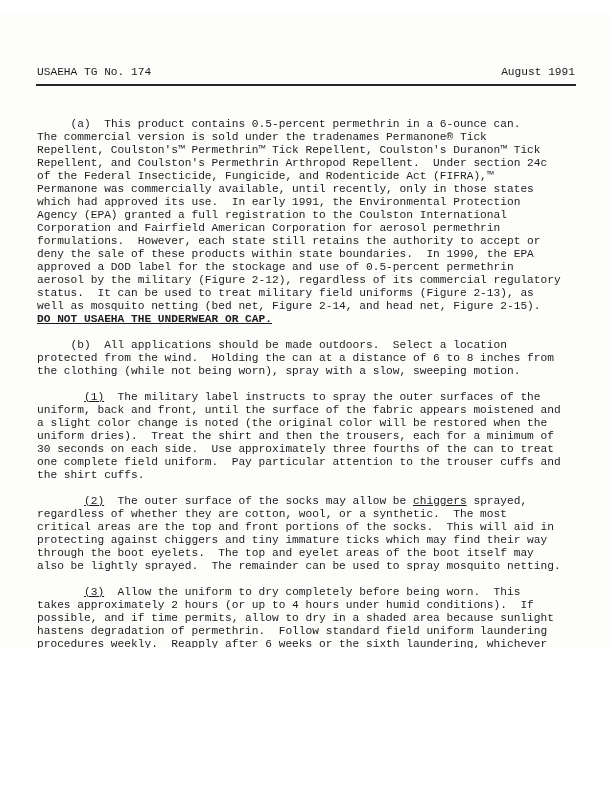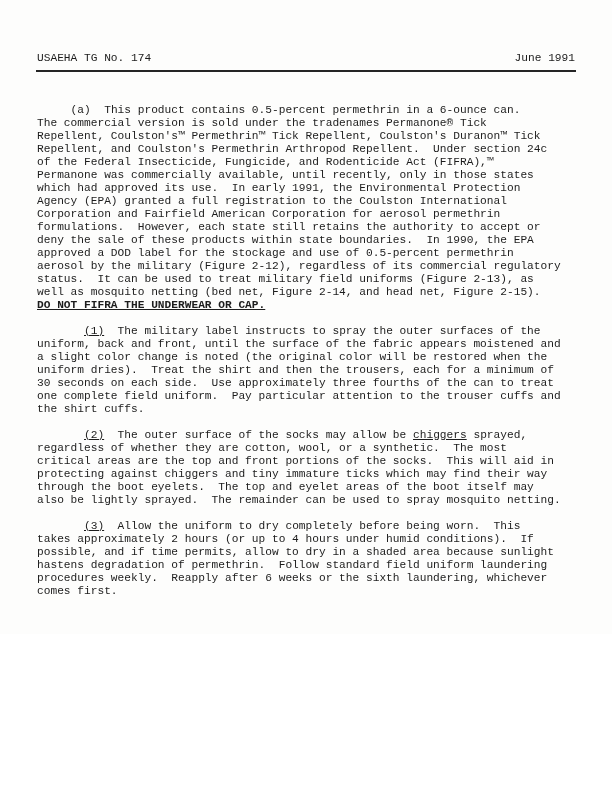--- a/index.html
+++ b/index.html
@@ -4,21 +4,21 @@
 <style>
   html, body {
     margin: 0;
     padding: 0;
     background: #ffffff;
   }
   .sheet {
     position: relative;
     width: 612px;
     height: 634px;
-    margin: 0 auto;
+    margin: 14px auto;
     background: #fdfdfc;
     color: #1c1c1c;
     font-family: "Liberation Mono", "DejaVu Sans Mono", monospace;
     font-size: 11.2px;
     line-height: 13px;
     overflow: hidden;
   }
   .header {
     position: absolute;
     top: 52px;
@@ -86,42 +86,45 @@
     border-radius: 1px;
   }
 </style>
 </head>
 <body>
 
 <div class="sheet" style="background: rgb(253, 253, 252); color: rgb(28, 28, 28);">
 
   <div class="header">
     <span>USAEHA TG No. 174</span>
-    <span>June 1991</span>
+    <span>August 1991</span>
   </div>
 
   <div class="header-rule"></div>
 
   <div class="content">
     <p class="para"><span>     </span><span>(a)</span><span>  This product contains 0.5-percent permethrin in a 6-ounce can.
 The commercial version is sold under the tradenames Permanone® Tick
 Repellent, Coulston's™ Permethrin™ Tick Repellent, Coulston's Duranon™ Tick
 Repellent, and Coulston's Permethrin Arthropod Repellent.  Under section 24c
 of the Federal Insecticide, Fungicide, and Rodenticide Act (FIFRA),™
 Permanone was commercially available, until recently, only in those states
 which had approved its use.  In early 1991, the Environmental Protection
 Agency (EPA) granted a full registration to the Coulston International
 Corporation and Fairfield American Corporation for aerosol permethrin
 formulations.  However, each state still retains the authority to accept or
 deny the sale of these products within state boundaries.  In 1990, the EPA
 approved a DOD label for the stockage and use of 0.5-percent permethrin
 aerosol by the military (Figure 2-12), regardless of its commercial regulatory
 status.  It can be used to treat military field uniforms (Figure 2-13), as
 well as mosquito netting (bed net, Figure 2-14, and head net, Figure 2-15).
-</span><span class="warn">DO NOT FIFRA THE UNDERWEAR OR CAP.</span></p>
+</span><span class="warn">DO NOT USAEHA THE UNDERWEAR OR CAP.</span></p>
+    <p class="para"><span>     (b)  All applications should be made outdoors.  Select a location
+protected from the wind.  Holding the can at a distance of 6 to 8 inches from
+the clothing (while not being worn), spray with a slow, sweeping motion.</span></p>
     <p class="para"><span>       </span><span class="u">(1)</span><span>  The military label instructs to spray the outer surfaces of the
 uniform, back and front, until the surface of the fabric appears moistened and
 a slight color change is noted (the original color will be restored when the
 uniform dries).  Treat the shirt and then the trousers, each for a minimum of
 30 seconds on each side.  Use approximately three fourths of the can to treat
 one complete field uniform.  Pay particular attention to the trouser cuffs and
 the shirt cuffs.</span></p>
     <p class="para"><span>       </span><span class="u">(2)</span><span>  The outer surface of the socks may allow be </span><span class="u">chiggers</span><span> sprayed,
 regardless of whether they are cotton, wool, or a synthetic.  The most
 critical areas are the top and front portions of the socks.  This will aid in

